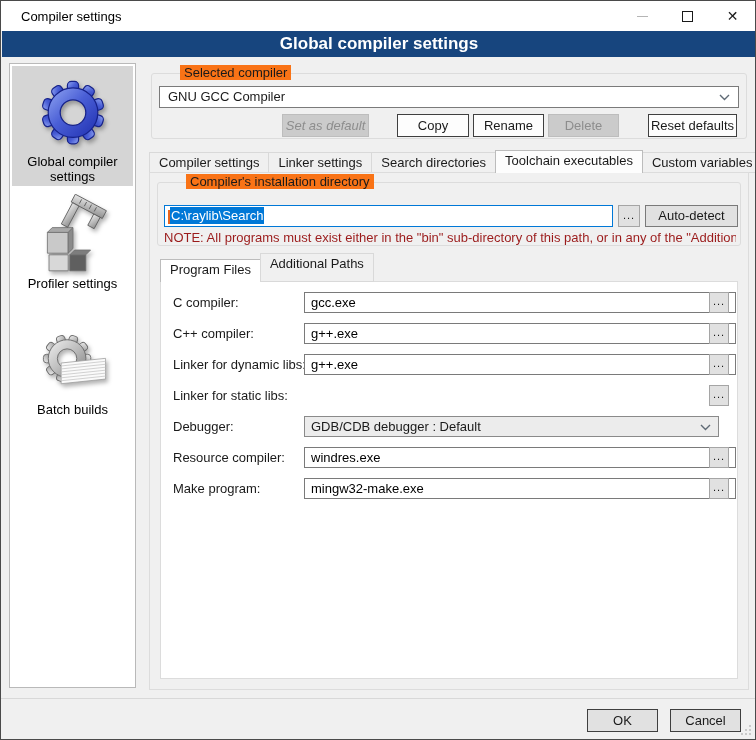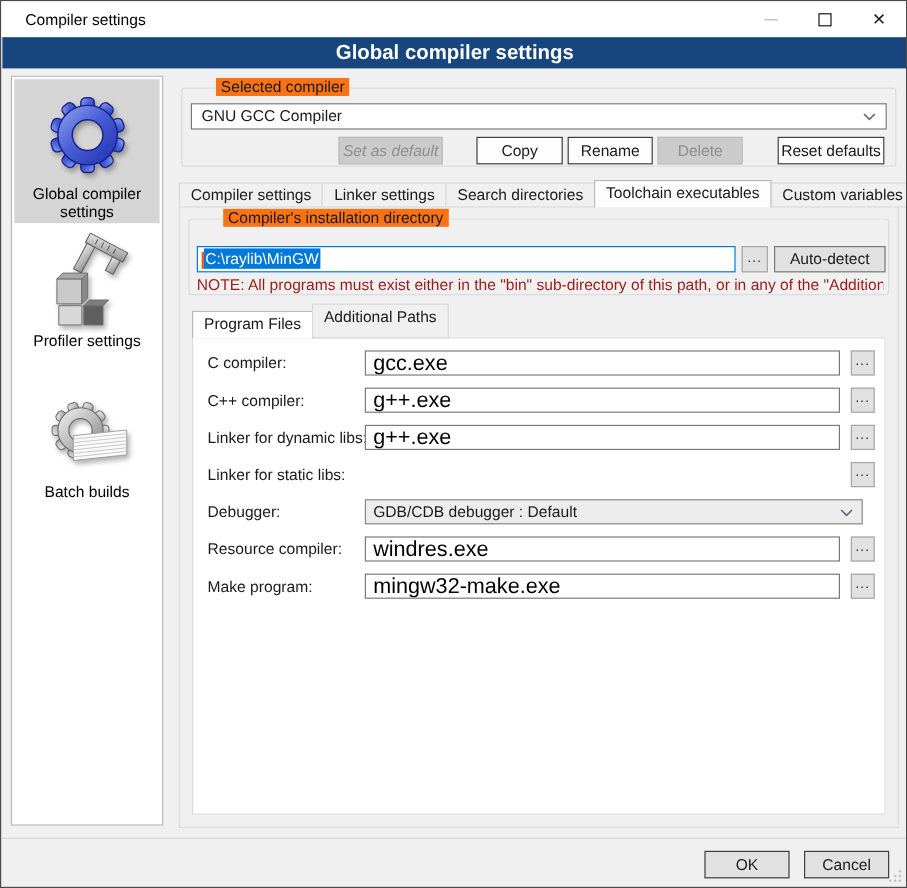--- a/index.html
+++ b/index.html
@@ -66,22 +66,22 @@
   .subtabs { position:absolute; left:159px; top:258px; height:23px; display:flex; align-items:flex-end; z-index:3; }
   .subtab { height:29px; line-height:20px; padding:0 9px; background:#f0f0f0;
             border:1px solid #d9d9d9; margin-right:-1px; white-space:nowrap; }
   .subtab.active { background:#fff; border:1px solid #bcbcbc; border-bottom:none; height:23px; }
 
   .innerpage { position:absolute; left:159px; top:280px; width:578px; height:398px;
                background:#fff; border:1px solid #dcdcdc; z-index:2; }
 
   .frow { position:absolute; left:0; width:578px; height:22px; }
   .flabel { position:absolute; left:12px; top:3px; white-space:nowrap; }
-  .finput { position:absolute; left:143px; top:0; width:396px; height:21px; background:#fff;
-            border:1px solid #7a7a7a; font-family:"Liberation Sans", sans-serif; font-size:18px;
+  .finput { position:absolute; left:143px; top:0; width:432px; height:21px; background:#fff;
+            border:1px solid #7a7a7a; font-family:"Liberation Sans", sans-serif; font-size:13px;
             padding-left:6px; }
   .fbrowse { position:absolute; left:548px; top:0; width:20px; height:21px; background:#e1e1e1;
              border:1px solid #a5a5a5; font-size:11px; line-height:17px; text-align:center; letter-spacing:1px; }
   .fselect { position:absolute; left:143px; top:0; width:415px; height:21px; background:#ececec;
              border:1px solid #8a8a8a; line-height:19px; padding-left:6px; }
   .fselect .chev { position:absolute; right:7px; top:7px; }
 
   .browse-big { position:absolute; width:22px; height:22px; background:#e1e1e1; border:1px solid #a5a5a5;
                 font-size:11px; text-align:center; line-height:18px; letter-spacing:1px; }
   .autodetect { position:absolute; width:93px; height:22px; background:#e1e1e1; border:1px solid #7a7a7a;
@@ -241,21 +241,21 @@
     <div class="tab">Custom variables</div>
 
   </div>
 
   <div class="tabpage"></div>
 
   <div class="groupbox" style="left:156px; top:181px; width:584px; height:64px; z-index:2;">
     <span class="glabel">Compiler's installation directory</span>
   </div>
   <div class="path-input" style="left:163px; top:204px; width:449px; z-index:2;">
-    <span class="caret"></span><span class="sel">C:\raylib\MinGW</span>
+    <span class="caret"></span><span class="sel">C:\raylib\Search</span>
   </div>
   <div class="browse-big" style="left:617px; top:204px; z-index:2;">...</div>
   <div class="autodetect" style="left:644px; top:204px; z-index:2;">Auto-detect</div>
   <div class="note" style="left:163px; top:229px; width:572px; z-index:2;">NOTE: All programs must exist either in the "bin" sub-directory of this path, or in any of the "Additional</div>
 
   <div class="subtabs">
     <div class="subtab active">Program Files</div>
     <div class="subtab">Additional Paths</div>
   </div>
 

